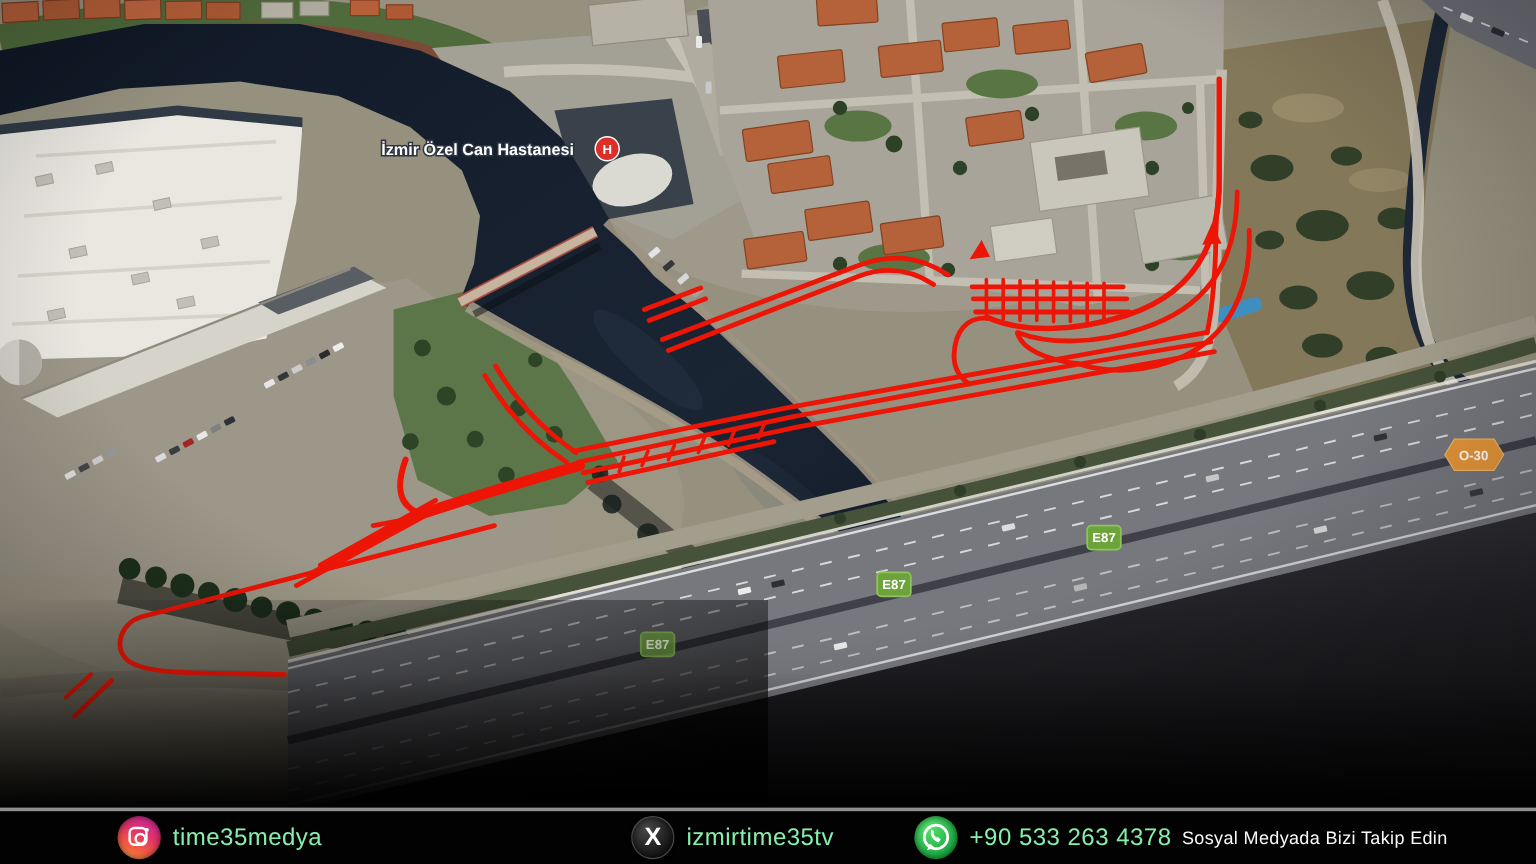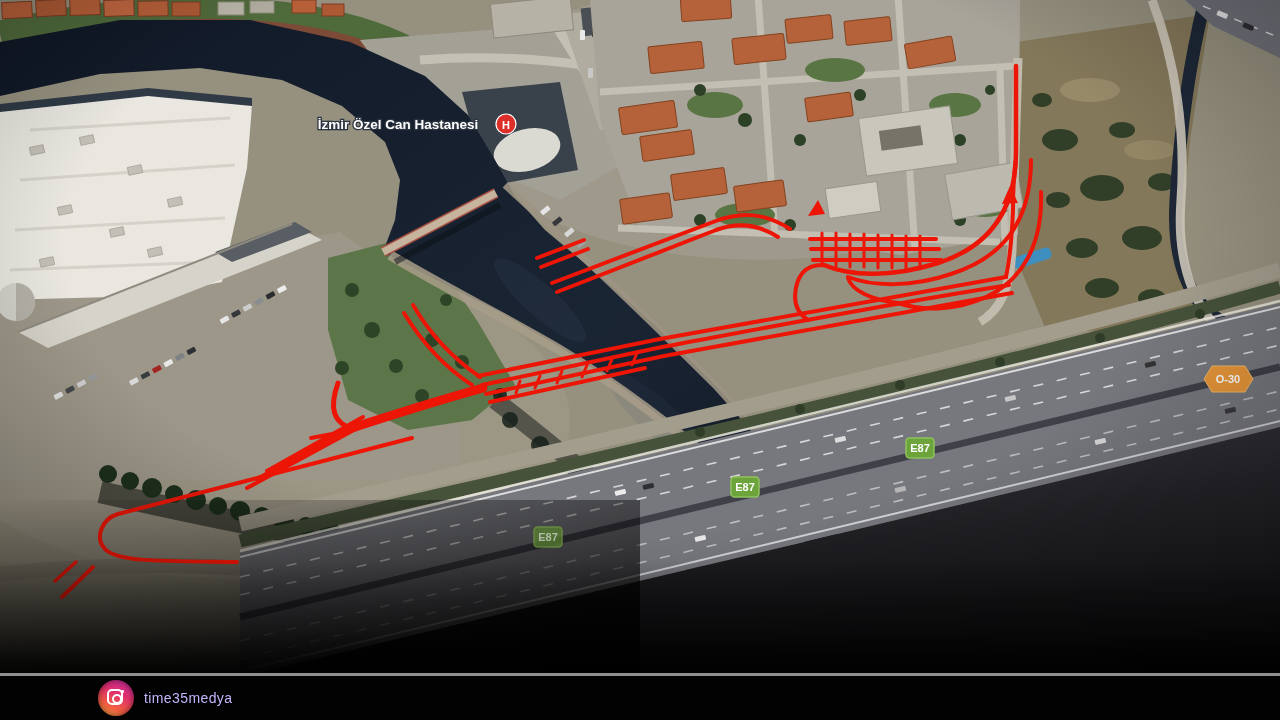--- a/index.html
+++ b/index.html
@@ -3,21 +3,21 @@
 <meta charset="utf-8">
 <style>
   html,body{margin:0;padding:0;background:#000;}
   #frame{position:relative;width:1280px;height:720px;overflow:hidden;background:#000;
          font-family:"Liberation Sans",sans-serif;}
   #map-svg{position:absolute;top:0;left:0;}
   
   #footer{position:absolute;left:0;top:673px;width:1280px;height:47px;box-sizing:border-box;
           background:#020202;border-top:3px solid #8f8f8f;}
   .social-item{position:absolute;top:0;height:44px;display:flex;align-items:center;gap:10px;}
-  .handle{color:#c4b5fd;font-size:14px;letter-spacing:.4px;white-space:nowrap;
+  .handle{color:#86efac;font-size:20px;letter-spacing:.4px;white-space:nowrap;
           text-shadow:0 1px 2px rgba(0,0,0,.8);}
   .tagline{position:absolute;left:985px;top:0;height:44px;display:flex;align-items:center;
            color:#fafafa;font-size:15px;letter-spacing:.3px;font-weight:500;white-space:nowrap;}
   .icon{width:36px;height:36px;border-radius:50%;position:relative;flex:0 0 36px;
         box-shadow:0 0 6px rgba(0,0,0,.6) inset,0 1px 3px rgba(0,0,0,.7);}
   
   .icon.ig{background:linear-gradient(205deg,#c32aa3 0%,#e1306c 40%,#f56040 72%,#fcaf45 100%);}
   .icon.ig::before{content:"";position:absolute;left:9px;top:9px;width:16px;height:16px;
         border:2.2px solid #fff;border-radius:5px;box-sizing:border-box;}
   .icon.ig::after{content:"";position:absolute;left:14px;top:14px;width:6px;height:6px;
@@ -432,15 +432,30 @@
   <rect x="0" y="560" width="1280" height="116" fill="url(#bottomFade)"></rect>
 </svg>
 
 <div id="footer">
   <div class="social-item" style="left:98px">
     <span class="icon ig">
           <span class="ig-dot"></span>
         </span>
     <span class="handle">time35medya</span>
   </div>
+  <div class="social-item" style="left:526px">
+    <span class="icon x"></span>
+    <span class="handle">izmirtime35tv</span>
+  </div>
+  <div class="social-item" style="left:762px">
+    <span class="icon wa">
+      <svg width="36" height="36" viewBox="0 0 36 36">
+        <circle cx="18" cy="17.5" r="9.8" fill="none" stroke="#fff" stroke-width="2.3"></circle>
+        <path d="M10.5,28.5 L12.8,23 L16.8,26.2 Z" fill="#fff"></path>
+        <path d="M13.8,13.2 c-0.6,3.6 2.4,7.8 6.3,8.8 l1.9,-2.6 -2.4,-1.9 c-0.6,0.4 -1.4,0.3 -2,-0.2 c-0.8,-0.7 -1.4,-1.6 -1.6,-2.5 c-0.2,-0.7 0,-1.3 0.5,-1.7 l-2.2,-2 z" fill="#fff"></path>
+      </svg>
+    </span>
+    <span class="handle">+90 533 263 4378</span>
+  </div>
+  <div class="tagline">Sosyal Medyada Bizi Takip Edin</div>
 </div>
 
 </div>
 
 </body></html>

